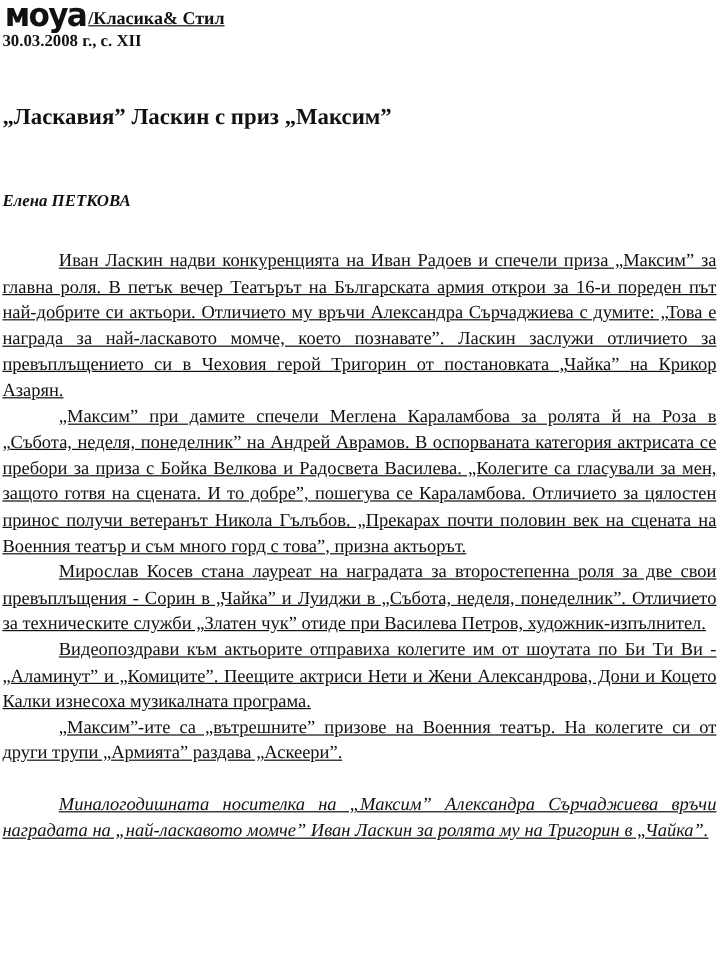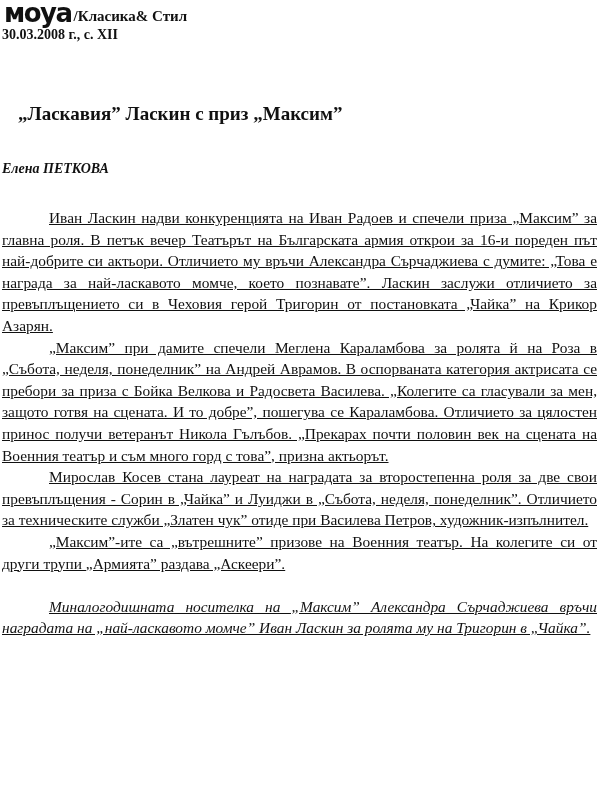--- a/index.html
+++ b/index.html
@@ -38,20 +38,21 @@
     letter-spacing: -1.5px;
     line-height: 22px;
     color: #111111;
     transform: scaleY(1.05);
   }
   .section {
     font-weight: bold;
     font-size: 15px;
     margin-left: 2px;
     line-height: 16px;
+    text-decoration: underline;
   }
   .dateline {
     position: absolute;
     left: 2px;
     top: 26px;
     font-weight: bold;
     font-size: 14px;
     line-height: 18px;
   }
   .headline {
@@ -96,25 +97,26 @@
 
 <div class="page">
 
   <div class="masthead">
     <span class="logo">моуа</span>
     <span class="section">/Класика&amp; Стил</span>
   </div>
 
   <div class="dateline">30.03.2008 г., с. XII</div>
 
-  <h1 class="headline" style="margin:16px;">„Ласкавия” Ласкин с приз „Максим”</h1>
+  <h1 class="headline" style="margin:0;">„Ласкавия” Ласкин с приз „Максим”</h1>
 
   <div class="byline">Елена ПЕТКОВА</div>
 
   <div class="body">
     <p>Иван Ласкин надви конкуренцията на Иван Радоев и спечели приза „Максим” за главна роля. В петък вечер Театърът на Българската армия открои за 16-и пореден път най-добрите си актьори. Отличието му връчи Александра Сърчаджиева с думите: „Това е награда за най-ласкавото момче, което познавате”. Ласкин заслужи отличието за превъплъщението си в Чеховия герой Тригорин от постановката „Чайка” на Крикор Азарян.</p>
     <p>„Максим” при дамите спечели Меглена Караламбова за ролята й на Роза в „Събота, неделя, понеделник” на Андрей Аврамов. В оспорваната категория актрисата се пребори за приза с Бойка Велкова и Радосвета Василева. „Колегите са гласували за мен, защото готвя на сцената. И то добре”, пошегува се Караламбова. Отличието за цялостен принос получи ветеранът Никола Гълъбов. „Прекарах почти половин век на сцената на Военния театър и съм много горд с това”, призна актьорът.</p>
     <p>Мирослав Косев стана лауреат на наградата за второстепенна роля за две свои превъплъщения - Сорин в „Чайка” и Луиджи в „Събота, неделя, понеделник”. Отличието за техническите служби „Златен чук” отиде при Василева Петров, художник-изпълнител.</p>
+    <p>Видеопоздрави към актьорите отправиха колегите им от шоутата по Би Ти Ви - „Аламинут” и „Комиците”. Пеещите актриси Нети и Жени Александрова, Дони и Коцето Калки изнесоха музикалната програма.</p>
     <p>„Максим”-ите са „вътрешните” призове на Военния театър. На колегите си от други трупи „Армията” раздава „Аскеери”.</p>
     <p class="italic">Миналогодишната носителка на „Максим” Александра Сърчаджиева връчи наградата на „най-ласкавото момче” Иван Ласкин за ролята му на Тригорин в „Чайка”.</p>
   </div>
 
 </div>
 
 </body></html>

